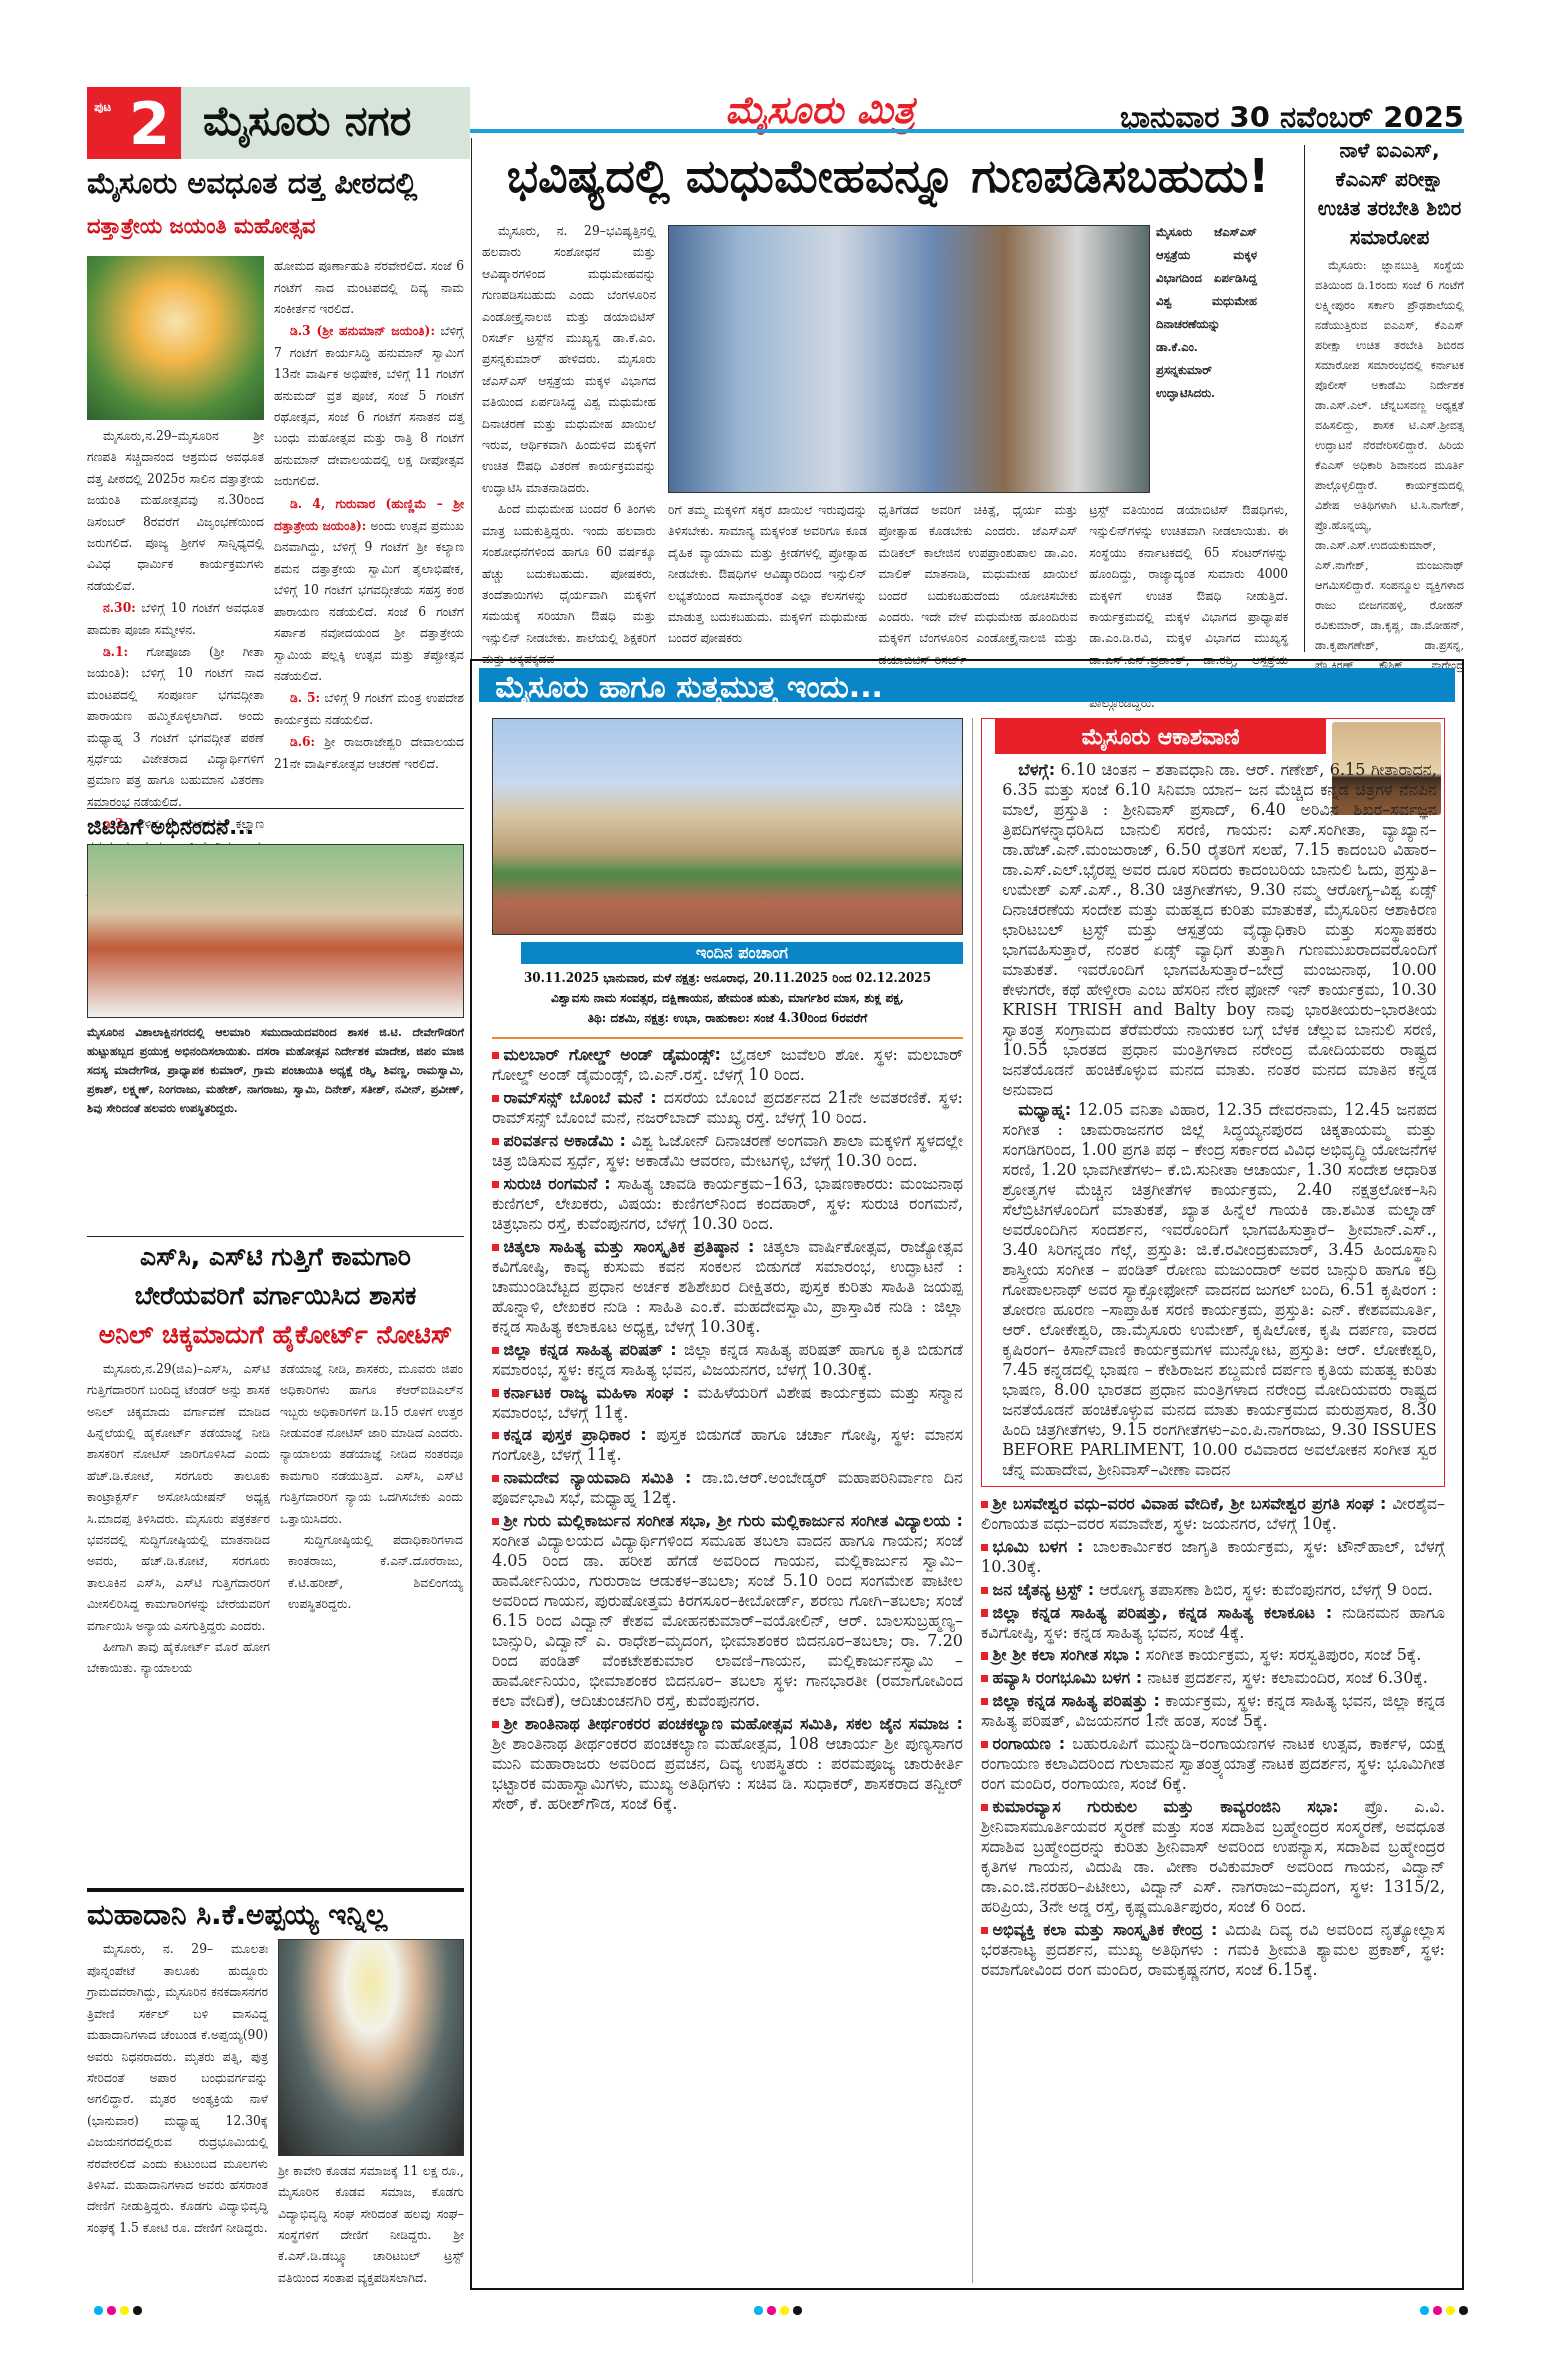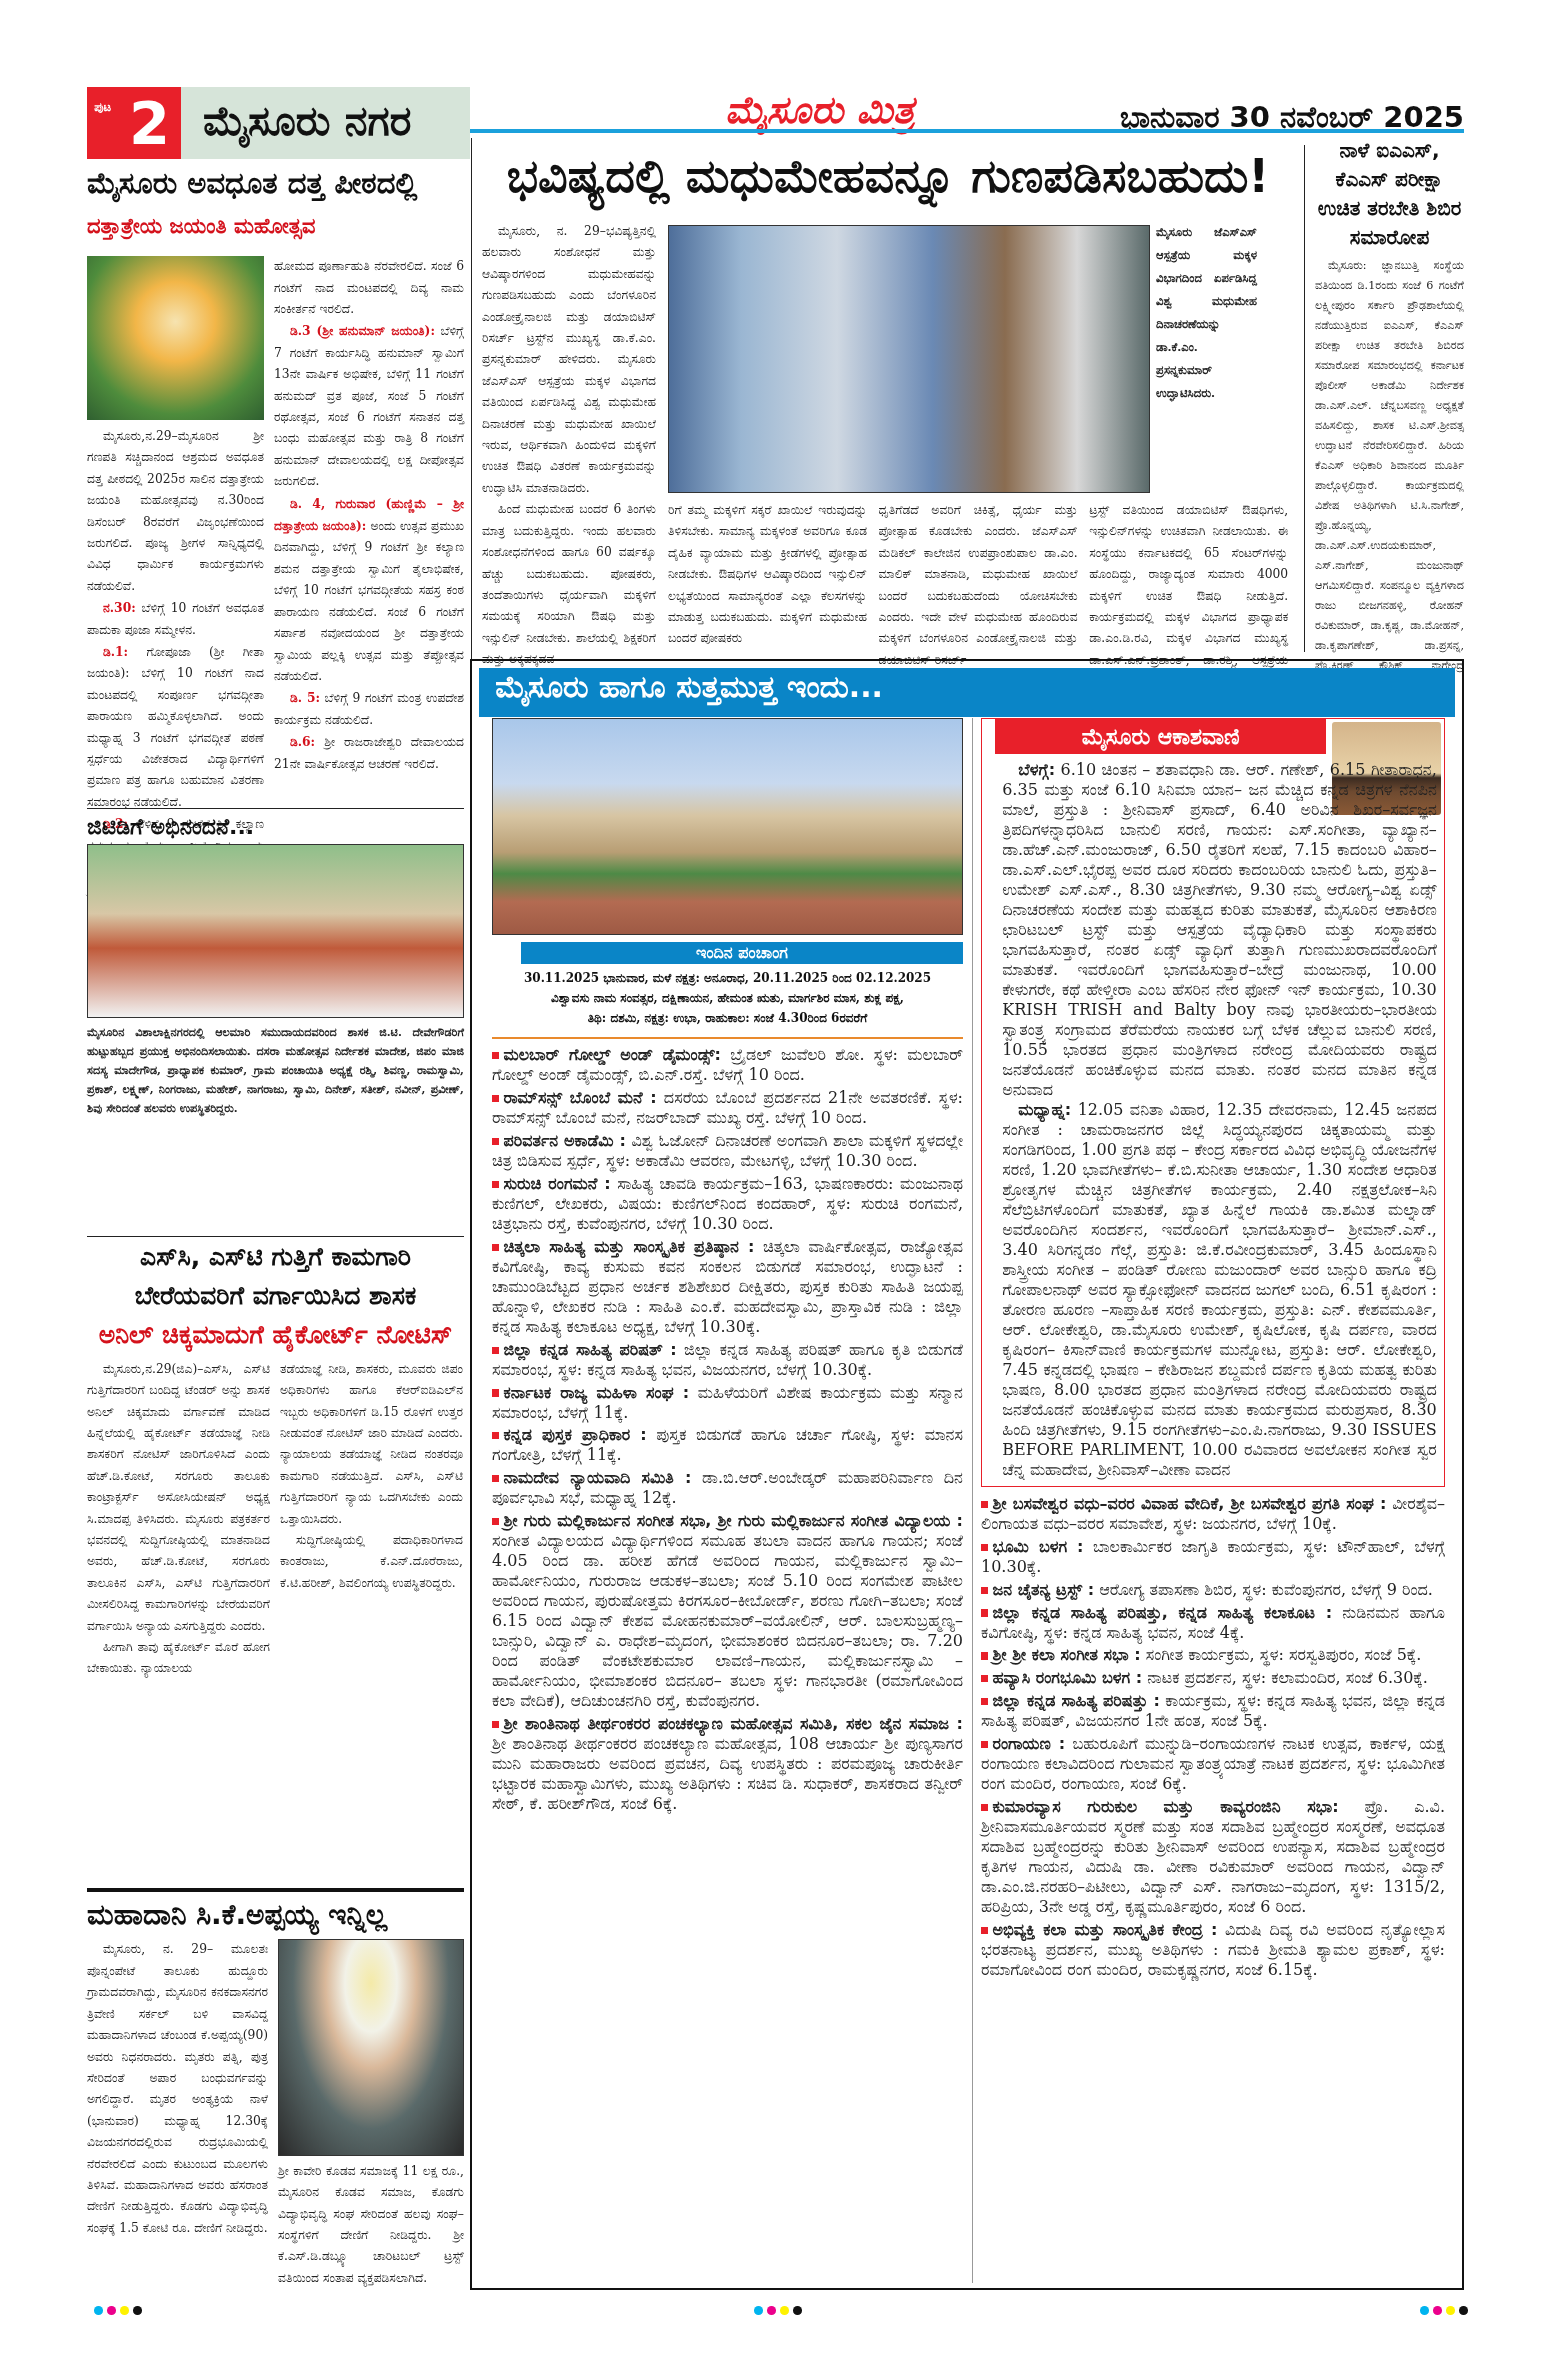--- a/index.html
+++ b/index.html
@@ -30,21 +30,21 @@
   .img-radio { background: linear-gradient(180deg, #d4b48a 0, #e8d2a8 55%, #3a2a20 60%, #6e4a30 75%, #8b5a36 100%); border-radius: 2.9px; }
   .img-photo { background: linear-gradient(90deg, #4e6e9a 0, #9ab6d2 15%, #cfd8e2 35%, #6a89b4 55%, #8a6c50 70%, #d8d8d8 85%, #5a6a6a 100%); }
   .img-portrait { background: radial-gradient(ellipse at 50% 20%, #f4eaa8 0, #f2f2e8 20%, #d9b89a 35%, #5a6a6a 60%, #2a2a2a 100%); }
 
   .kicker { font: bold 22px "DejaVu Sans", sans-serif; }
   .small-rule { height: 1.4px; background: #222; }
   .main-head { position: absolute; left: 383px; top: 43px; width: 833px; font: bold 51px "DejaVu Sans", sans-serif; line-height: 80px; text-align: center; }
 
   
   .events { position: absolute; left: 383px; top: 580px; width: 994px; height: 1631px; border: 2.2px solid #111; }
-  .events-bar { position: absolute; left: 7.2px; top: 7.2px; right: 7.2px; height: 49px; background: #0a85c7; color: #fff; font: bold 30px "DejaVu Sans", sans-serif; padding-left: 16px; line-height: 38px; }
+  .events-bar { position: absolute; left: 7.2px; top: 7.2px; right: 7.2px; height: 34px; background: #0a85c7; color: #fff; font: bold 30px "DejaVu Sans", sans-serif; padding-left: 16px; line-height: 38px; }
   .panch-bar { background: #0a85c7; color: #fff; font: bold 16px "DejaVu Sans", sans-serif; text-align: center; line-height: 22px; }
   .akash-bar { background: #e8202a; color: #fff; font: bold 22px "DejaVu Sans", sans-serif; text-align: center; line-height: 35px; }
   .orange-rule { height: 2.2px; background: #e98a2d; }
   .ev-item { font-size: 16px; line-height: 20px; color: #222; text-align: justify; }
   .ev-item .sq { display: inline-block; width: 7.2px; height: 7.2px; background: #e8202a; margin-right: 4.3px; vertical-align: middle; }
   .ev-item b { font-family: "DejaVu Sans", sans-serif; }
 
   .regmarks { position: absolute; top: 2306px; display: flex; gap: 4.3px; }
   .regmarks span { width: 8.7px; height: 8.7px; border-radius: 50%; display: inline-block; }
 </style>
@@ -102,21 +102,21 @@
     <div class="h-black" style="font-size:25px; line-height:39px; text-align:center;">ಎಸ್‌ಸಿ, ಎಸ್‌ಟಿ ಗುತ್ತಿಗೆ ಕಾಮಗಾರಿ</div>
     <div class="h-black" style="font-size:25px; line-height:39px; text-align:center;">ಬೇರೆಯವರಿಗೆ ವರ್ಗಾಯಿಸಿದ ಶಾಸಕ</div>
     <div class="h-red" style="font-size:25px; line-height:39px; text-align:center;">ಅನಿಲ್ ಚಿಕ್ಕಮಾದುಗೆ ಹೈಕೋರ್ಟ್ ನೋಟಿಸ್</div>
     <div style="display:flex; gap:10px; margin-top:4.3px;">
       <div style="width:183px;">
         <p class="body" style="text-indent:16px;">ಮೈಸೂರು,ನ.29(ಜಿಎ)–ಎಸ್‌ಸಿ, ಎಸ್‌ಟಿ ಗುತ್ತಿಗೆದಾರರಿಗೆ ಬಂದಿದ್ದ ಟೆಂಡರ್ ಅನ್ನು ಶಾಸಕ ಅನಿಲ್ ಚಿಕ್ಕಮಾದು ವರ್ಗಾವಣೆ ಮಾಡಿದ ಹಿನ್ನೆಲೆಯಲ್ಲಿ ಹೈಕೋರ್ಟ್ ತಡೆಯಾಜ್ಞೆ ನೀಡಿ ಶಾಸಕರಿಗೆ ನೋಟಿಸ್ ಜಾರಿಗೊಳಿಸಿದೆ ಎಂದು ಹೆಚ್.ಡಿ.ಕೋಟೆ, ಸರಗೂರು ತಾಲೂಕು ಕಾಂಟ್ರಾಕ್ಟರ್ಸ್ ಅಸೋಸಿಯೇಷನ್ ಅಧ್ಯಕ್ಷ ಸಿ.ಮಾದಪ್ಪ ತಿಳಿಸಿದರು. ಮೈಸೂರು ಪತ್ರಕರ್ತರ ಭವನದಲ್ಲಿ ಸುದ್ದಿಗೋಷ್ಠಿಯಲ್ಲಿ ಮಾತನಾಡಿದ ಅವರು, ಹೆಚ್.ಡಿ.ಕೋಟೆ, ಸರಗೂರು ತಾಲೂಕಿನ ಎಸ್‌ಸಿ, ಎಸ್‌ಟಿ ಗುತ್ತಿಗೆದಾರರಿಗೆ ಮೀಸಲಿರಿಸಿದ್ದ ಕಾಮಗಾರಿಗಳನ್ನು ಬೇರೆಯವರಿಗೆ ವರ್ಗಾಯಿಸಿ ಅನ್ಯಾಯ ಎಸಗುತ್ತಿದ್ದರು ಎಂದರು.</p>
         <p class="body" style="text-indent:16px;">ಹೀಗಾಗಿ ತಾವು ಹೈಕೋರ್ಟ್ ಮೊರೆ ಹೋಗ ಬೇಕಾಯಿತು. ನ್ಯಾಯಾಲಯ</p>
       </div>
       <div style="width:183px;">
         <p class="body">ತಡೆಯಾಜ್ಞೆ ನೀಡಿ, ಶಾಸಕರು, ಮೂವರು ಜಿಪಂ ಅಧಿಕಾರಿಗಳು ಹಾಗೂ ಕೆಆರ್‌ಐಡಿಎಲ್‌ನ ಇಬ್ಬರು ಅಧಿಕಾರಿಗಳಿಗೆ ಡಿ.15 ರೊಳಗೆ ಉತ್ತರ ನೀಡುವಂತೆ ನೋಟಿಸ್ ಜಾರಿ ಮಾಡಿದೆ ಎಂದರು. ನ್ಯಾಯಾಲಯ ತಡೆಯಾಜ್ಞೆ ನೀಡಿದ ನಂತರವೂ ಕಾಮಗಾರಿ ನಡೆಯುತ್ತಿದೆ. ಎಸ್‌ಸಿ, ಎಸ್‌ಟಿ ಗುತ್ತಿಗೆದಾರರಿಗೆ ನ್ಯಾಯ ಒದಗಿಸಬೇಕು ಎಂದು ಒತ್ತಾಯಿಸಿದರು.</p>
-        <p class="body" style="text-indent:16px;">ಸುದ್ದಿಗೋಷ್ಠಿಯಲ್ಲಿ ಪದಾಧಿಕಾರಿಗಳಾದ ಕಾಂತರಾಜು, ಕೆ.ಎನ್.ದೊರೆರಾಜು, ಕೆ.ಟಿ.ಹರೀಶ್, ಶಿವಲಿಂಗಯ್ಯ ಉಪಸ್ಥಿತರಿದ್ದರು.</p>
+        <p class="body" style="text-indent:16px;margin-left:8px;">ಸುದ್ದಿಗೋಷ್ಠಿಯಲ್ಲಿ ಪದಾಧಿಕಾರಿಗಳಾದ ಕಾಂತರಾಜು, ಕೆ.ಎನ್.ದೊರೆರಾಜು, ಕೆ.ಟಿ.ಹರೀಶ್, ಶಿವಲಿಂಗಯ್ಯ ಉಪಸ್ಥಿತರಿದ್ದರು.</p>
       </div>
     </div>
   </div>
 
   <div style="position:absolute; left:0; top:1801px; width:377px;">
     <div style="height:3.6px; background:#111;"></div>
     <div class="h-black" style="font-size:28px; line-height:45px;">ಮಹಾದಾನಿ ಸಿ.ಕೆ.ಅಪ್ಪಯ್ಯ ಇನ್ನಿಲ್ಲ</div>
     <div style="display:flex; gap:10px; margin-top:2.9px;">
       <p class="body" style="width:181px; text-indent:16px;">ಮೈಸೂರು, ನ. 29– ಮೂಲತಃ ಪೊನ್ನಂಪೇಟೆ ತಾಲೂಕು ಹುದ್ದೂರು ಗ್ರಾಮದವರಾಗಿದ್ದು, ಮೈಸೂರಿನ ಕನಕದಾಸನಗರ ತ್ರಿವೇಣಿ ಸರ್ಕಲ್ ಬಳಿ ವಾಸವಿದ್ದ ಮಹಾದಾನಿಗಳಾದ ಚೆಂಬಂಡ ಕೆ.ಅಪ್ಪಯ್ಯ(90) ಅವರು ನಿಧನರಾದರು. ಮೃತರು ಪತ್ನಿ, ಪುತ್ರ ಸೇರಿದಂತೆ ಅಪಾರ ಬಂಧುವರ್ಗವನ್ನು ಅಗಲಿದ್ದಾರೆ. ಮೃತರ ಅಂತ್ಯಕ್ರಿಯೆ ನಾಳೆ (ಭಾನುವಾರ) ಮಧ್ಯಾಹ್ನ 12.30ಕ್ಕೆ ವಿಜಯನಗರದಲ್ಲಿರುವ ರುದ್ರಭೂಮಿಯಲ್ಲಿ ನೆರವೇರಲಿದೆ ಎಂದು ಕುಟುಂಬದ ಮೂಲಗಳು ತಿಳಿಸಿವೆ. ಮಹಾದಾನಿಗಳಾದ ಅವರು ಹೆಸರಾಂತ ದೇಣಿಗೆ ನೀಡುತ್ತಿದ್ದರು. ಕೊಡಗು ವಿದ್ಯಾಭಿವೃದ್ಧಿ ಸಂಘಕ್ಕೆ 1.5 ಕೋಟಿ ರೂ. ದೇಣಿಗೆ ನೀಡಿದ್ದರು.</p>
       <div style="width:186px;">

